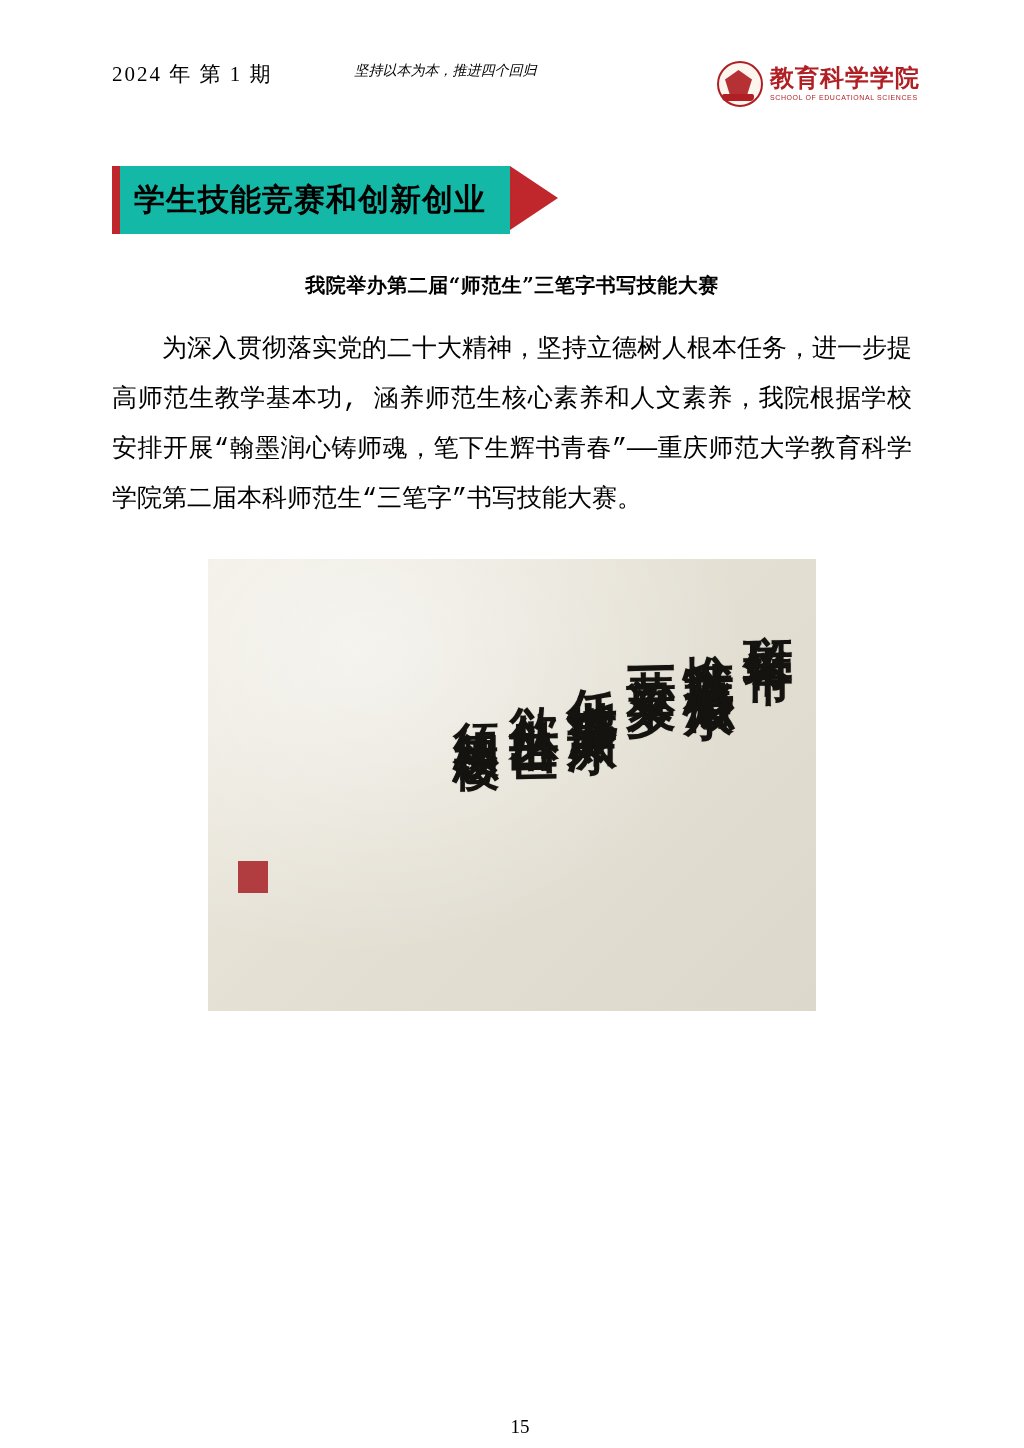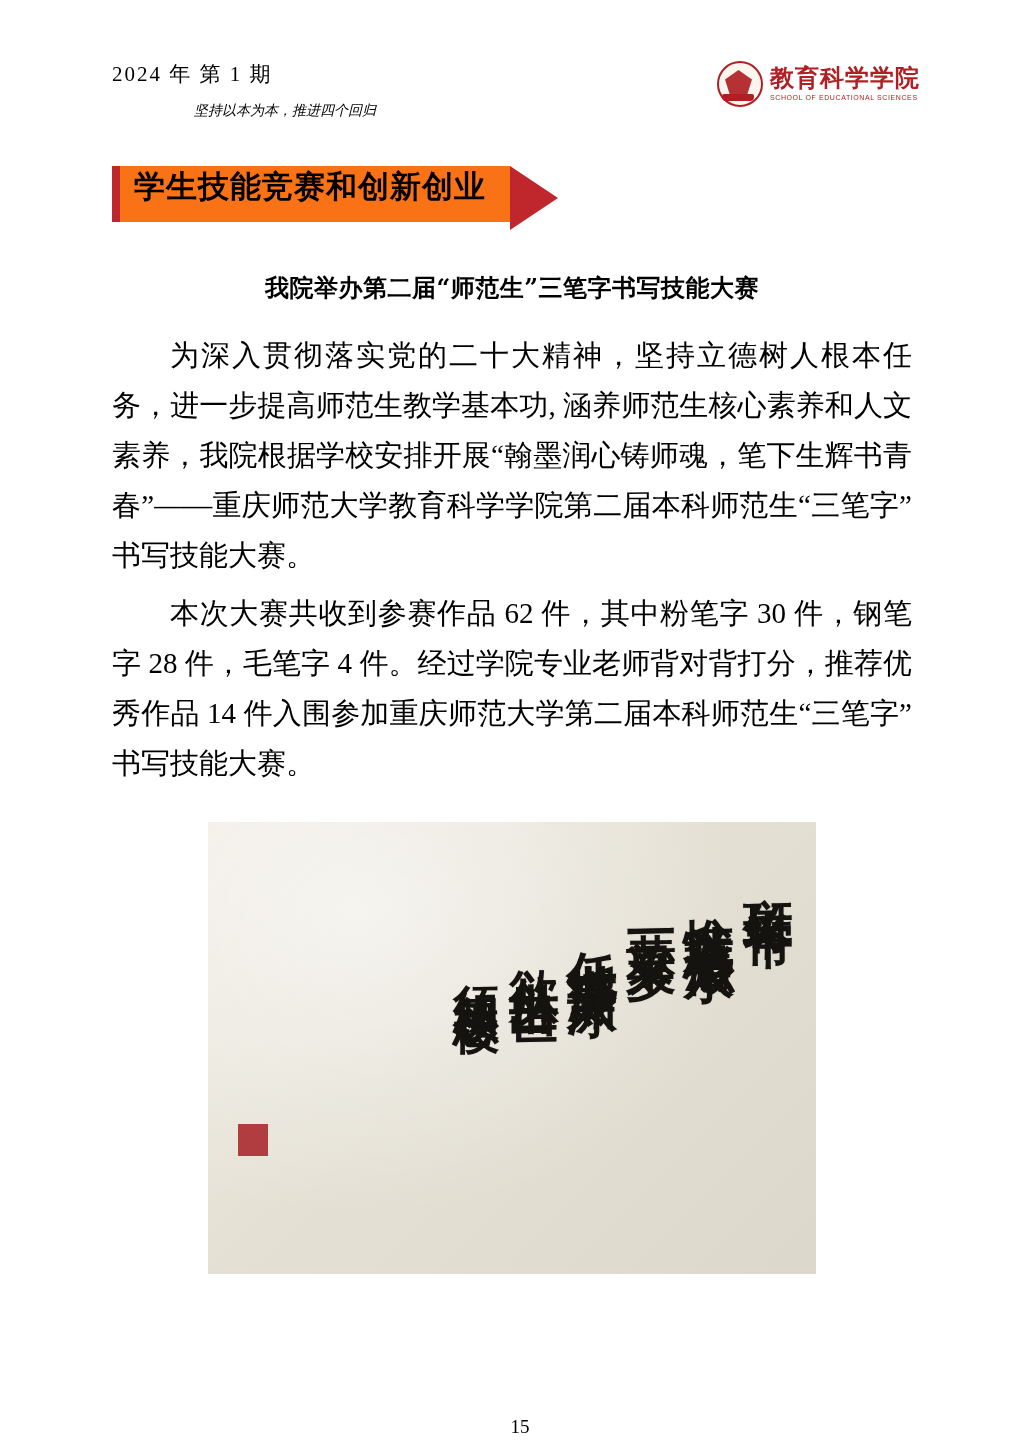--- a/index.html
+++ b/index.html
@@ -23,21 +23,20 @@
     padding: 0 112px;
   }
 
   
   .header {
     position: relative;
     height: 70px;
     margin-top: 48px;
     display: flex;
     align-items: flex-start;
-    flex-direction: column;
   }
   .header-issue {
     font-size: 21px;
     letter-spacing: 2px;
     padding-top: 12px;
     white-space: nowrap;
   }
   .header-slogan {
     font-size: 14px;
     font-style: italic;
@@ -105,23 +104,23 @@
 
   
   .section-banner-wrap {
     margin-top: 48px;
     height: 64px;
     position: relative;
   }
   .section-banner {
     position: relative;
     display: inline-flex;
-    align-items: flex-start;
-    height: 56px;
-    background: #f97316;
+    align-items: center;
+    height: 68px;
+    background: #14b8a6;
     padding: 0 24px 0 22px;
     box-sizing: border-box;
     min-width: 398px;
   }
   .section-banner .bar {
     position: absolute;
     left: 0; top: 0; bottom: 0;
     width: 8px;
     background: #c0272d;
   }
@@ -139,33 +138,33 @@
     width: 0; height: 0;
     border-top: 32px solid transparent;
     border-bottom: 32px solid transparent;
     border-left: 48px solid #c0272d;
   }
 
   
   .article-title {
     margin-top: 42px;
     text-align: center;
-    font-size: 24px;
+    font-size: 20px;
     font-weight: bold;
     letter-spacing: .5px;
     font-family: "DejaVu Serif", serif;
   }
   .para {
     margin-top: 26px;
-    font-size: 29px;
+    font-size: 25px;
     line-height: 50px;
     text-align: justify;
     text-justify: inter-ideograph;
     text-indent: 2em;
-    font-family: Liberation Serif, serif;
+    font-family: Liberation Mono, monospace;
   }
   .para.second {
     margin-top: 8px;
   }
 
   
   .figure {
     margin: 34px auto 0 auto;
     width: 608px;
     height: 452px;
@@ -256,21 +255,20 @@
     <div class="section-banner">
       <div class="bar"></div>
       <span class="section-banner-text">学生技能竞赛和创新创业</span>
     </div>
     <div class="banner-arrow"></div>
   </div>
 
   <div class="article-title">我院举办第二届“师范生”三笔字书写技能大赛</div>
 
   <div class="para">为深入贯彻落实党的二十大精神，坚持立德树人根本任务，进一步提高师范生教学基本功, 涵养师范生核心素养和人文素养，我院根据学校安排开展“翰墨润心铸师魂，笔下生辉书青春”——重庆师范大学教育科学学院第二届本科师范生“三笔字”书写技能大赛。</div>
-  <div class="para second">本次大赛共收到参赛作品 62 件，其中粉笔字 30 件，钢笔字 28 件，毛笔字 4 件。经过学院专业老师背对背打分，推荐优秀作品 14 件入围参加重庆师范大学第二届本科师范生“三笔字”书写技能大赛。</div>
 
   <div class="figure">
     <div class="paper"></div>
     <div class="calligraphy">
       <div class="col c1">斑竹半帘</div>
       <div class="col c2">惟我道心清似水</div>
       <div class="col c3">黄粱一梦</div>
       <div class="col c4">任他世事冷如冰</div>
       <div class="col c5">欲从世出世</div>
       <div class="col c6">须知棱思棱</div>

